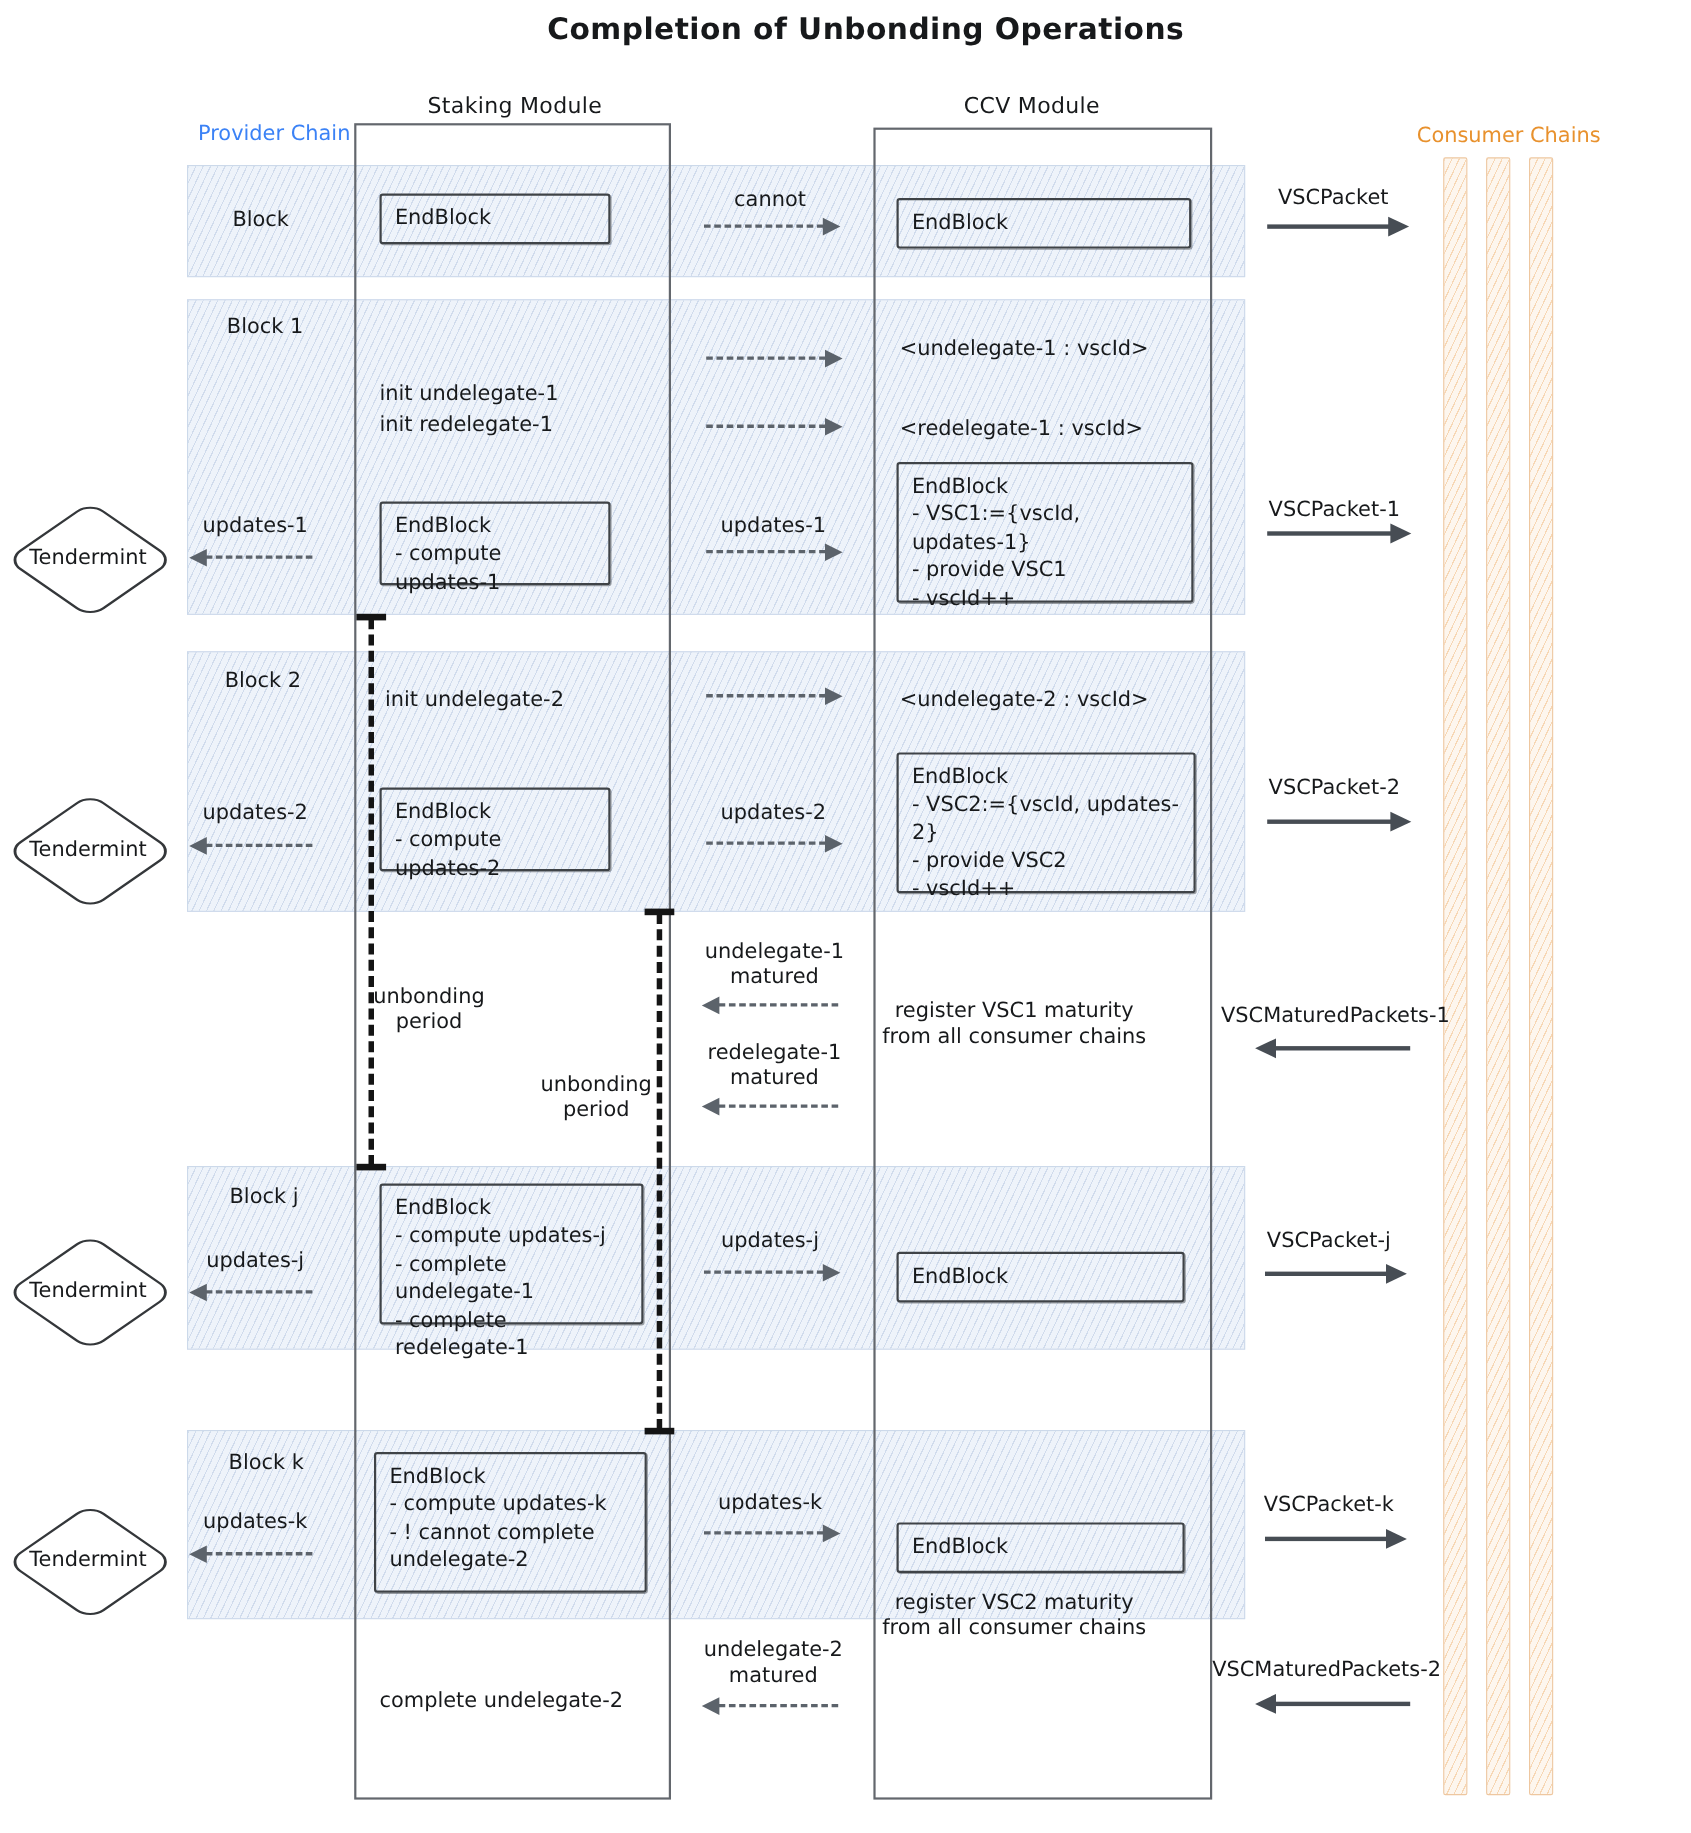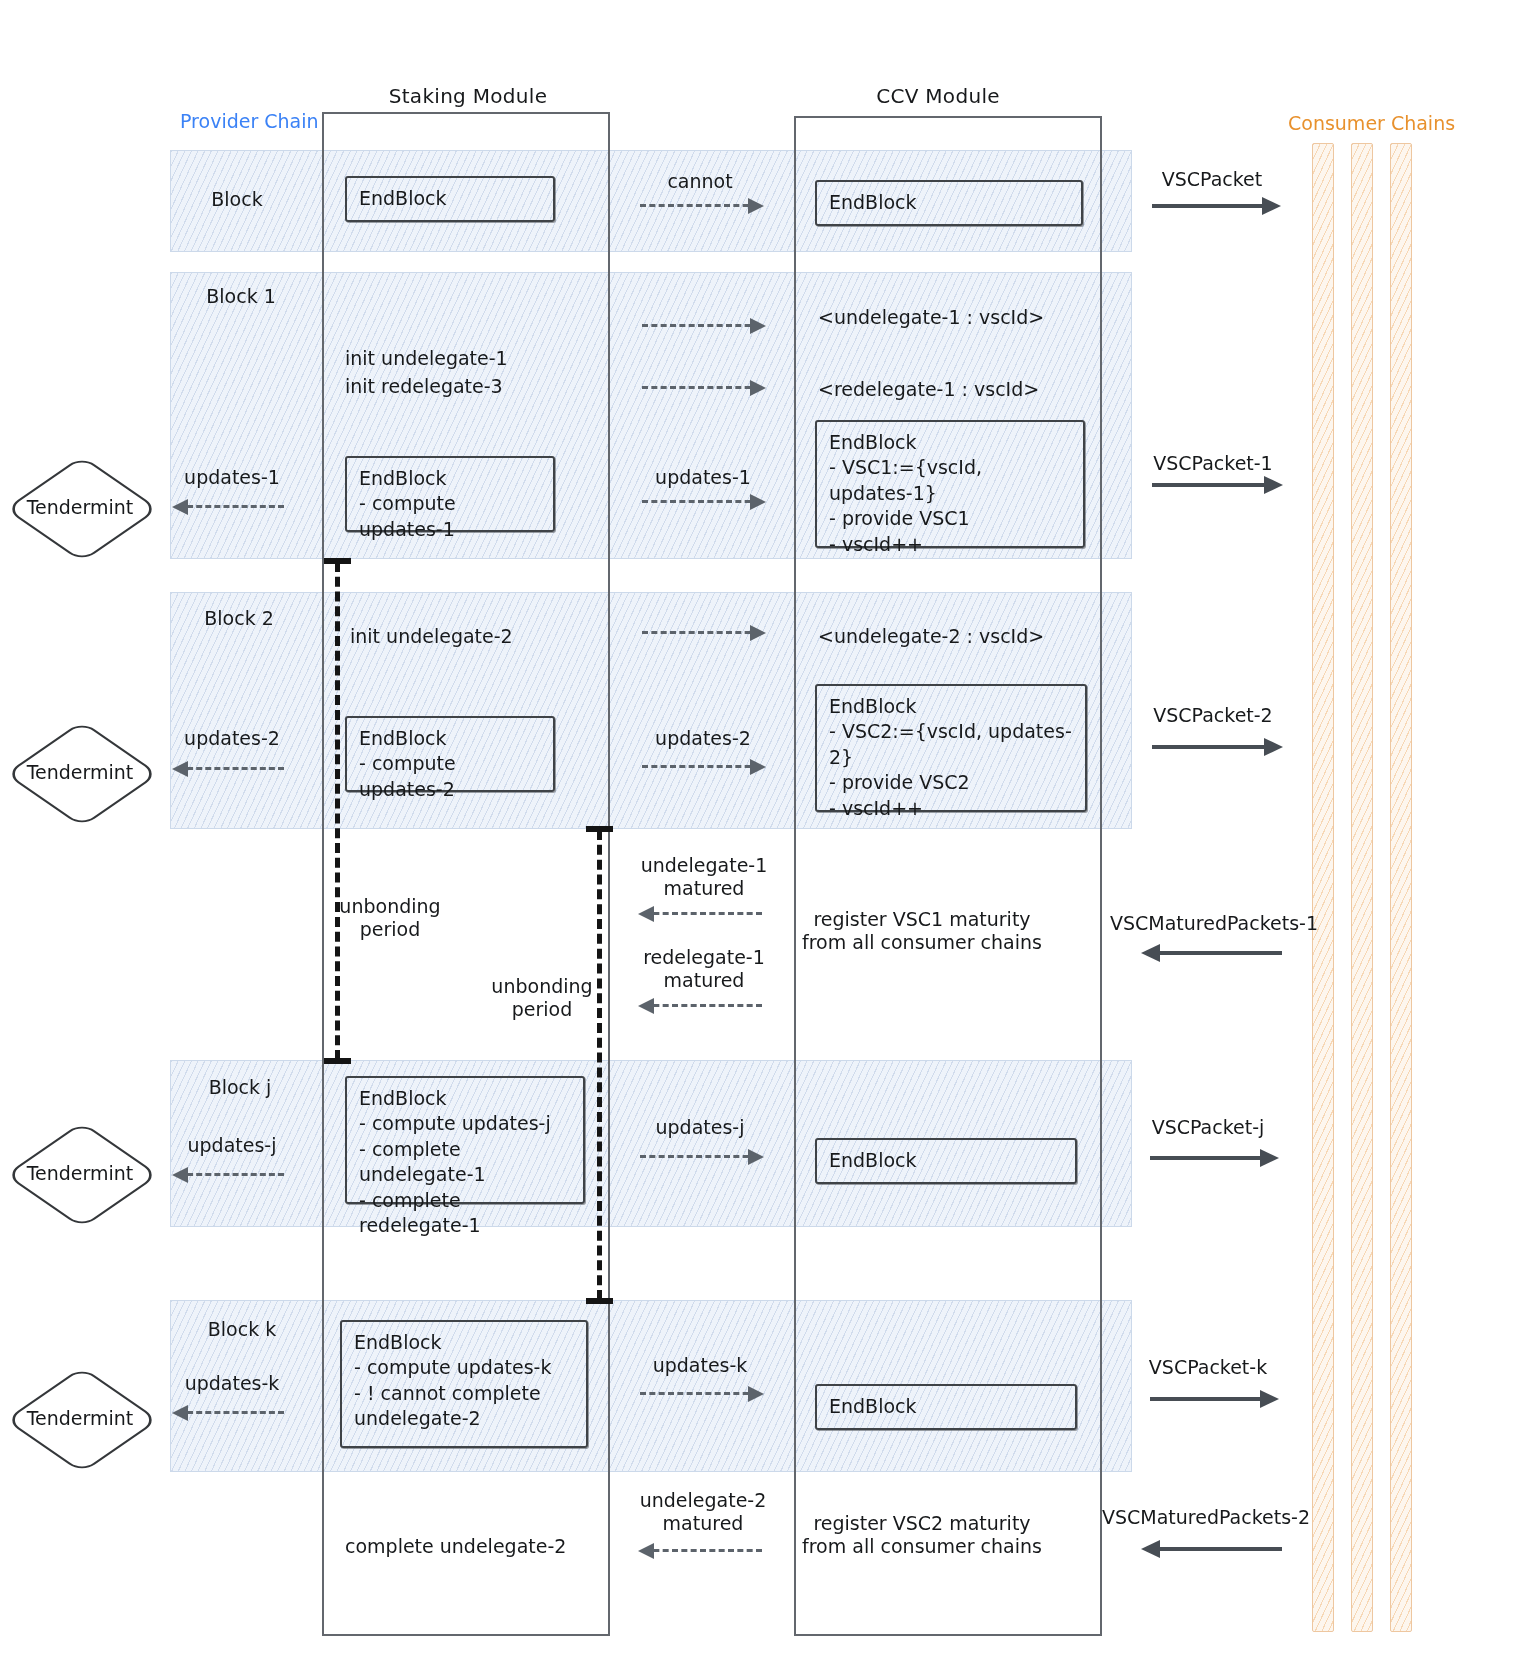--- a/index.html
+++ b/index.html
@@ -47,20 +47,21 @@
   
   .stripe{position:absolute;top:143px;height:1487px;width:20px;border:1.5px solid #eec7a0;border-radius:2px;
         background-color:#fdf6ee;
         background-image:repeating-linear-gradient(115deg,rgba(234,150,60,0.32) 0px,rgba(234,150,60,0.32) 1px,transparent 1px,transparent 6px);}
 </style>
 </head>
 <body>
 
 <div class="canvas">
 
+  <div class="title ctr" style="left:787px;top:27px;">Completion of Unbonding Operations</div>
   <div class="lbl ctr colhead" style="left:468px;top:96px;">Staking Module</div>
   <div class="lbl ctr colhead" style="left:938px;top:96px;">CCV Module</div>
   <div class="lbl provider" style="left:180px;top:110px;">Provider Chain</div>
   <div class="lbl consumer" style="left:1288px;top:112px;">Consumer Chains</div>
 
   <div class="band" style="top:150px;height:100px;"></div>
   <div class="band" style="top:272px;height:285px;"></div>
   <div class="band" style="top:592px;height:235px;"></div>
   <div class="band" style="top:1060px;height:165px;"></div>
   <div class="band" style="top:1300px;height:170px;"></div>
@@ -97,21 +98,21 @@
   <div class="lbl ctr" style="left:700px;top:182px;">cannot</div>
   <div class="darrow r" style="left:640px;top:204px;width:118px;"></div>
   <div class="ebox" style="left:815px;top:180px;width:240px;height:26px;">EndBlock</div>
   <div class="lbl ctr" style="left:1212px;top:180px;">VSCPacket</div>
   <div class="sarrow r" style="left:1152px;top:204px;width:122px;"></div>
 
   <div class="lbl ctr" style="left:241px;top:297px;">Block 1</div>
   <div class="lbl" style="left:345px;top:314px;margin-top:33px;">init undelegate-1</div>
   <div class="darrow r" style="left:642px;top:324px;width:118px;"></div>
   <div class="lbl" style="left:818px;top:306px;">&lt;undelegate-1 : vscId&gt;</div>
-  <div class="lbl" style="left:345px;top:375px;">init redelegate-3</div>
+  <div class="lbl" style="left:345px;top:375px;">init redelegate-1</div>
   <div class="darrow r" style="left:642px;top:386px;width:118px;"></div>
   <div class="lbl" style="left:818px;top:378px;">&lt;redelegate-1 : vscId&gt;</div>
   <div class="lbl ctr" style="left:232px;top:478px;">updates-1</div>
   <div class="darrow l" style="left:178px;top:505px;width:106px;"></div>
   <div class="ebox" style="left:345px;top:456px;width:182px;height:56px;">EndBlock
 - compute updates-1</div>
   <div class="lbl ctr" style="left:703px;top:478px;">updates-1</div>
   <div class="darrow r" style="left:642px;top:500px;width:118px;"></div>
   <div class="ebox" style="left:815px;top:420px;width:242px;height:108px;">EndBlock
 - VSC1:={vscId, updates-1}
@@ -175,18 +176,18 @@
   <div class="lbl ctr" style="left:700px;top:1366px;">updates-k</div>
   <div class="darrow r" style="left:640px;top:1392px;width:118px;"></div>
   <div class="ebox" style="left:815px;top:1384px;width:234px;height:26px;">EndBlock</div>
   <div class="lbl ctr" style="left:1208px;top:1368px;">VSCPacket-k</div>
   <div class="sarrow r" style="left:1150px;top:1397px;width:122px;"></div>
 
   <div class="lbl" style="left:345px;top:1535px;">complete undelegate-2</div>
   <div class="lbl ctr" style="left:703px;top:1512px;">undelegate-2
 matured</div>
   <div class="darrow l" style="left:644px;top:1549px;width:118px;"></div>
-  <div class="lbl ctr" style="left:922px;top:1535px;">register VSC2 maturity
+  <div class="lbl ctr" style="left:922px;top:1469px;">register VSC2 maturity
 from all consumer chains</div>
   <div class="lbl ctr" style="left:1206px;top:1518px;">VSCMaturedPackets-2</div>
   <div class="sarrow l" style="left:1148px;top:1547px;width:134px;"></div>
 
 </div>
 
 </body></html>

